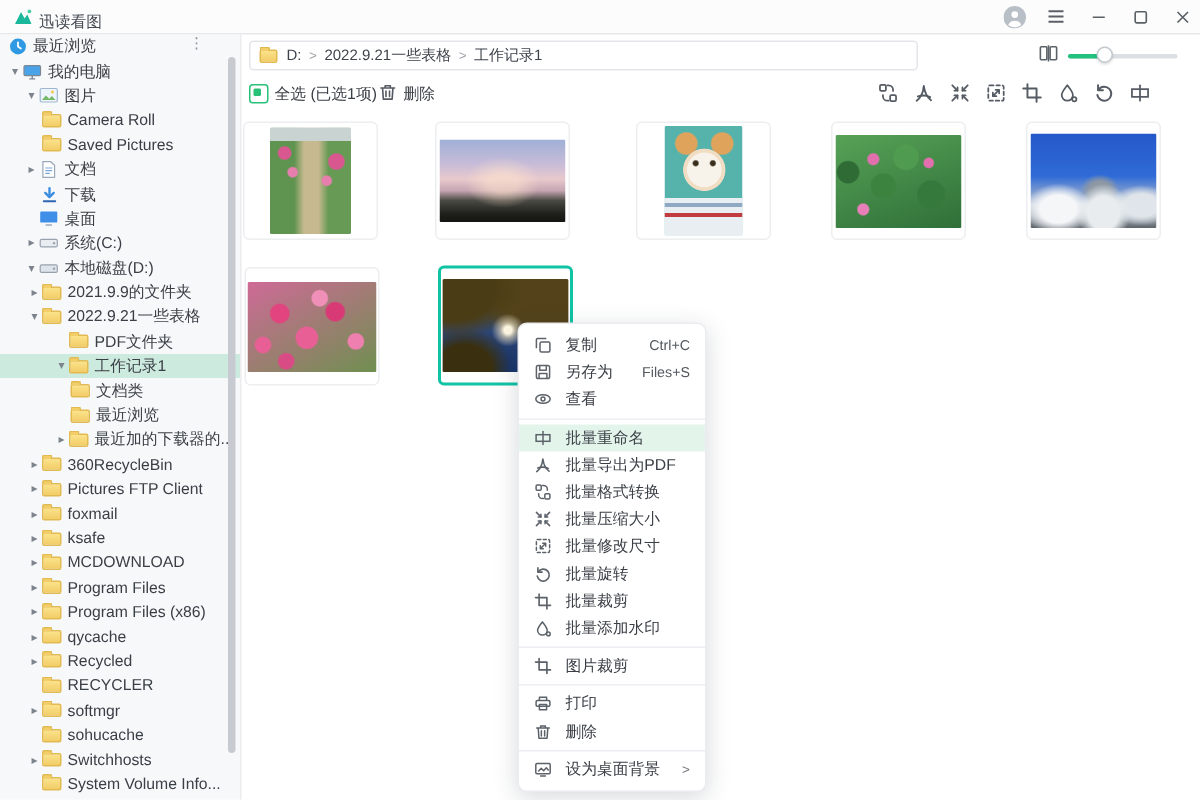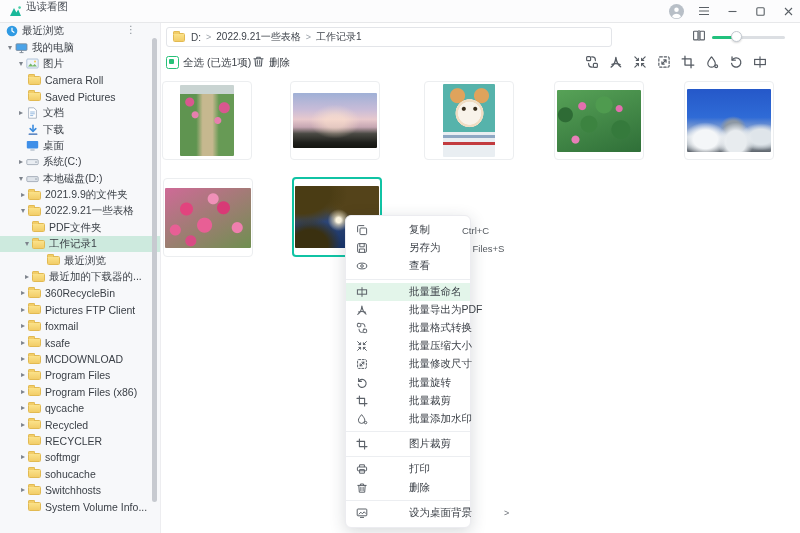--- a/index.html
+++ b/index.html
@@ -2,36 +2,36 @@
 <html><head>
 <meta charset="utf-8">
 <style>
   html,body{margin:0;padding:0;}
   body{width:800px;height:533px;position:relative;overflow:hidden;background:#fff;
        font-family:"Liberation Sans","DejaVu Sans",sans-serif;color:#3a3f46;-webkit-font-smoothing:antialiased;}
   .abs{position:absolute;}
   svg{display:block;}
 
   
-  .titlebar{position:absolute;left:0;top:0;width:800px;height:22px;background:#fcfcfd;border-bottom:1px solid #e7e8ea;display:flex;align-items:flex-start;}
+  .titlebar{position:absolute;left:0;top:0;width:800px;height:22px;background:#fcfcfd;border-bottom:1px solid #e7e8ea;display:flex;align-items:flex-end;}
   .app-title{font-size:10.5px;color:#474c54;margin-left:6px;}
   .tb-right{position:absolute;right:4px;top:0;height:22px;display:flex;align-items:center;gap:12px;}
   .winbtn{width:16px;height:16px;display:flex;align-items:center;justify-content:center;color:#5a6066;}
 
   
   .sidebar{position:absolute;left:0;top:23px;width:160px;height:510px;background:#f7f8fa;border-right:1px solid #ededf0;}
   .srow{position:relative;display:flex;align-items:center;height:16.4px;font-size:10.5px;color:#3a3f46;white-space:nowrap;}
   .srow.sel{background:#cdeade;}
   .exp{width:10px;flex:0 0 10px;font-size:8px;color:#7d838c;text-align:center;line-height:10px;}
   .sico{flex:0 0 13px;width:13px;height:12px;margin-right:4px;display:flex;align-items:center;justify-content:center;}
   .fold{flex:0 0 13px;width:13px;height:9px;margin-right:4px;position:relative;background:linear-gradient(#fbe28a,#f2cd68);border:1px solid #e2ba52;border-radius:1.5px;box-sizing:border-box;}
   .fold::before{content:"";position:absolute;left:-1px;top:-3px;width:5px;height:2px;background:#f2cd68;border:1px solid #e2ba52;border-bottom:none;border-radius:1.5px 1.5px 0 0;}
   .slabel{overflow:hidden;text-overflow:ellipsis;}
   .lvl0{padding-left:5px;} .lvl0b{padding-left:5px;}
-  .lvl1{padding-left:16px;} .lvl2{padding-left:18px;} .lvl3{padding-left:22px;} .lvl4{padding-left:37px;}
+  .lvl1{padding-left:16px;} .lvl2{padding-left:18px;} .lvl3{padding-left:36px;} .lvl4{padding-left:37px;}
   .kebab{position:absolute;right:24px;top:1px;color:#8a9098;font-size:10px;letter-spacing:0;}
   .sb-thumb{position:absolute;left:152px;top:15px;width:5px;height:464px;background:#c7cad0;border-radius:2.5px;}
 
   
   .addressbar{position:absolute;left:166px;top:27px;width:444px;height:18px;border:1px solid #e3e5e9;border-radius:3px;background:#fff;display:flex;align-items:center;font-size:10px;color:#3e434b;}
   .ab-fold{margin:0 6px 0 6px;flex:0 0 12px;width:12px;height:9px;position:relative;background:linear-gradient(#fbe28a,#f2cd68);border:1px solid #e2ba52;border-radius:1.5px;box-sizing:border-box;}
   .ab-fold::before{content:"";position:absolute;left:-1px;top:-3px;width:5px;height:2px;background:#f2cd68;border:1px solid #e2ba52;border-bottom:none;border-radius:1.5px 1.5px 0 0;}
   .ab-sep{color:#9aa0a8;margin:0 5px;font-size:9px;}
   .view-icon{position:absolute;left:692px;top:29px;color:#5c6269;}
   .slider-track{position:absolute;left:712px;top:36px;width:73px;height:3px;background:#dcdfe3;border-radius:2px;}
@@ -94,21 +94,21 @@
   .ph-night{width:84px;height:62px;background:
     radial-gradient(circle at 52% 55%,#fff8e2 0 2.5px,rgba(255,240,200,.6) 5px,transparent 11px),
     radial-gradient(ellipse at 8% 12%,#4a3c14 0 26%,transparent 42%),
     radial-gradient(ellipse at 88% 18%,#54431a 0 28%,transparent 46%),
     radial-gradient(ellipse at 55% 0%,#5d4a1c 0 22%,transparent 40%),
     radial-gradient(ellipse at 18% 95%,#3a3010 0 18%,transparent 32%),
     linear-gradient(180deg,#6b5520 0%,#2c4576 58%,#16336b 100%);}
 
   
   .cmenu{position:absolute;left:345px;top:215px;width:126px;background:#fff;border:1px solid #ececf0;border-radius:6px;box-shadow:0 4px 16px rgba(40,50,60,.18);padding:5px 0;box-sizing:border-box;z-index:10;}
-  .mi{display:flex;align-items:center;height:18.2px;padding:0 10px;font-size:10.5px;color:#3a3f46;gap:32px;}
+  .mi{display:flex;align-items:center;height:18.2px;padding:0 10px;font-size:10.5px;color:#3a3f46;}
   .mi .mico{flex:0 0 12px;width:12px;height:12px;margin-right:9px;}
   .mi .mlabel{flex:1;white-space:nowrap;}
   .mi .msc{font-size:9.5px;color:#54595f;}
   .mi.hl{background:#e3f5ea;}
   .msep{height:0;border-top:1px solid #eceef1;margin:3px 0;}
   .sub-arrow{color:#6b7077;font-size:9px;}
 </style>
 </head>
 <body>
 
@@ -270,20 +270,25 @@
     <span class="slabel">PDF文件夹</span>
   </div>
   <div class="srow lvl3 sel">
     <span class="exp">▾</span>
       <span class="fold"></span>
     <span class="slabel">工作记录1</span>
   </div>
   <div class="srow lvl4">
     <span class="exp"></span>
       <span class="fold"></span>
+    <span class="slabel">文档类</span>
+  </div>
+  <div class="srow lvl4">
+    <span class="exp"></span>
+      <span class="fold"></span>
     <span class="slabel">最近浏览</span>
   </div>
   <div class="srow lvl3">
     <span class="exp">▸</span>
       <span class="fold"></span>
     <span class="slabel">最近加的下载器的...</span>
   </div>
   <div class="srow lvl2">
     <span class="exp">▸</span>
       <span class="fold"></span>

